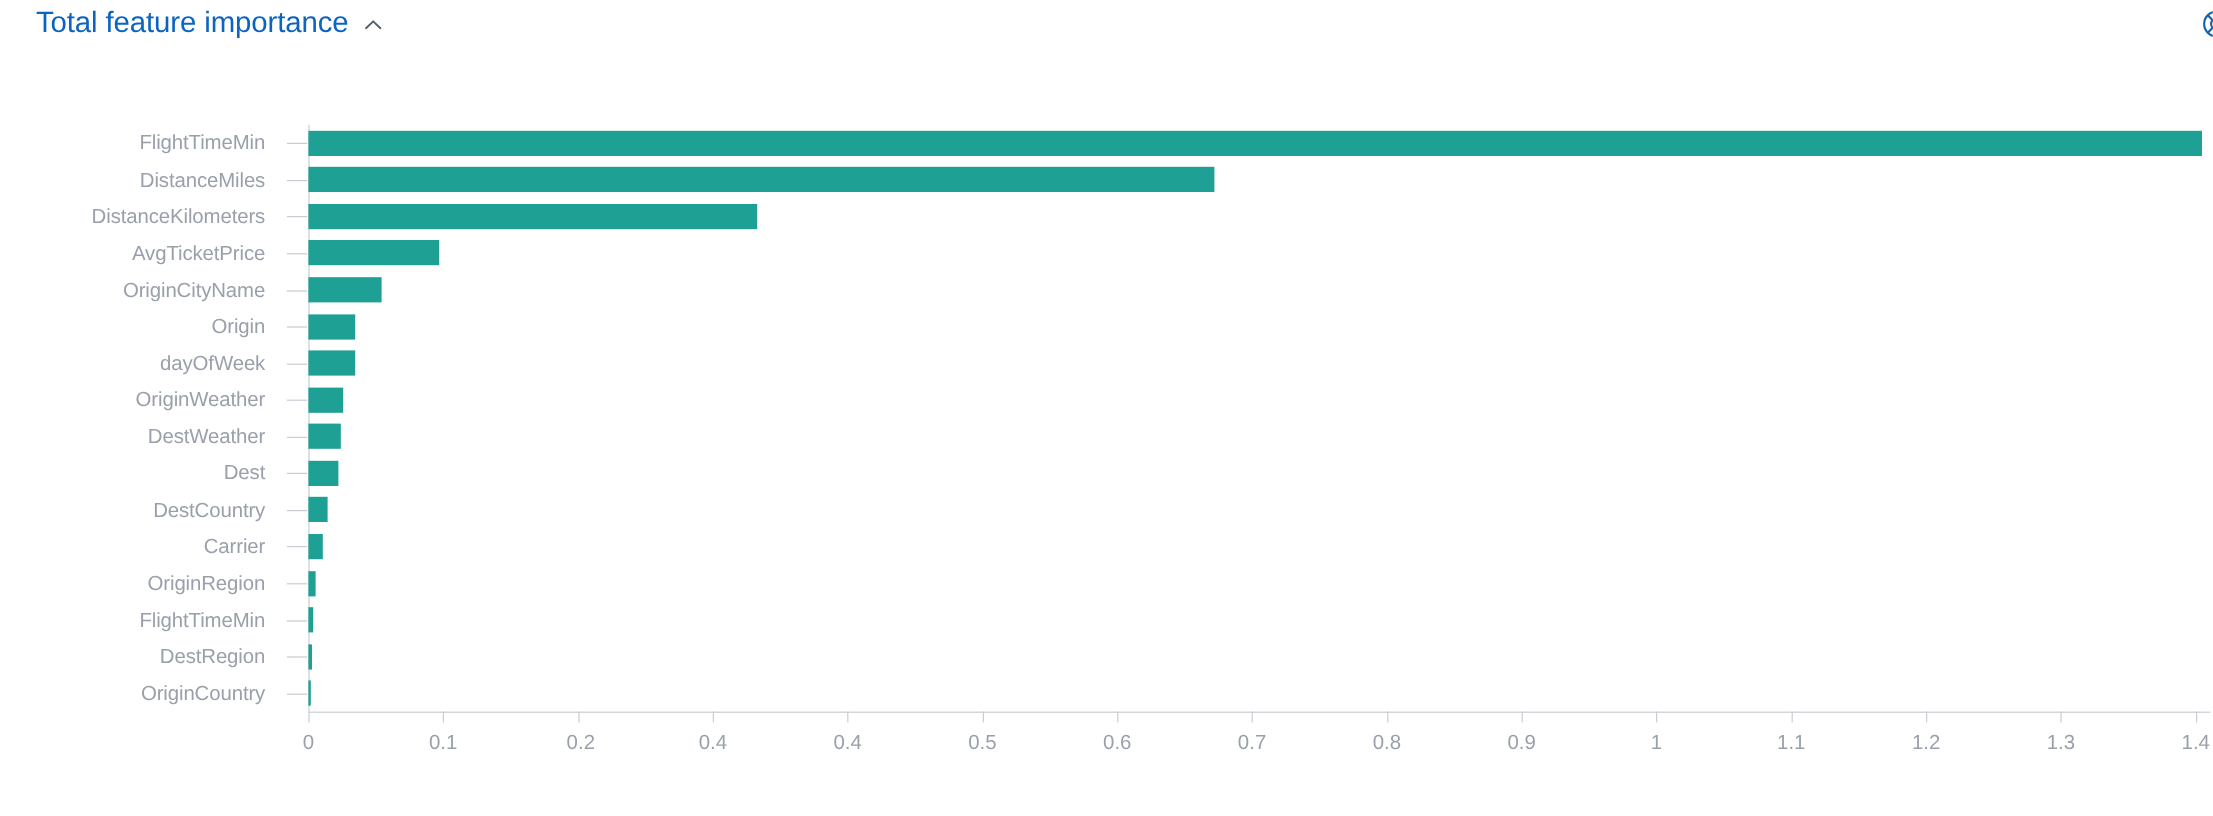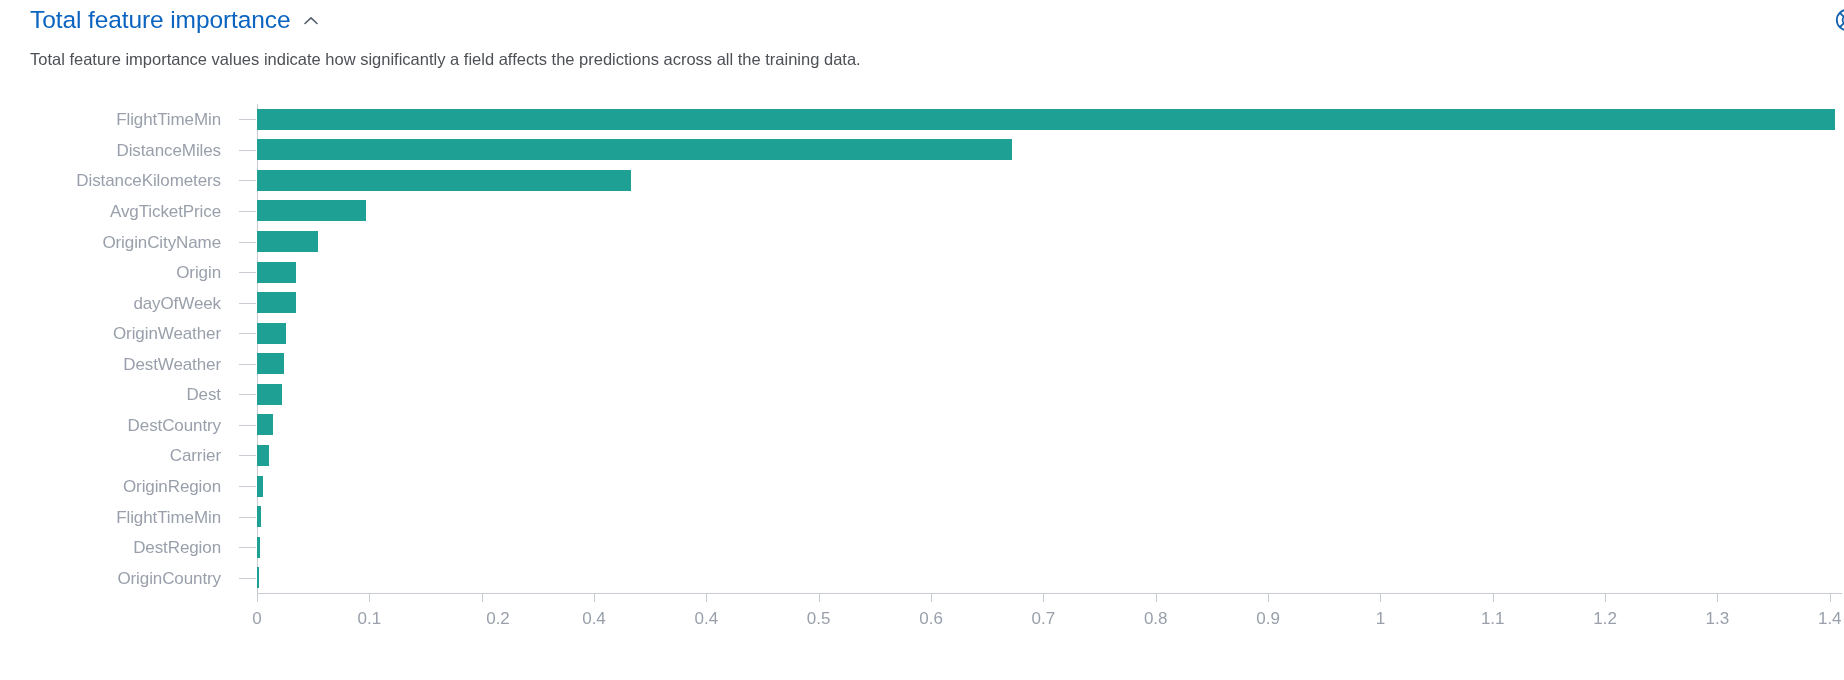--- a/index.html
+++ b/index.html
@@ -118,21 +118,20 @@
       <span class="ring-icon">
         <svg width="26" height="26" viewBox="0 0 26 26" fill="none" aria-hidden="true">
           <circle cx="13" cy="13" r="10.2" stroke="#1262ae" stroke-width="1.8"></circle>
           <circle cx="13" cy="13" r="4.4" stroke="#1262ae" stroke-width="1.8"></circle>
           <path d="M9.9 9.9 L6.0 6.0 M16.1 9.9 L20.0 6.0 M9.9 16.1 L6.0 20.0 M16.1 16.1 L20.0 20.0" stroke="#1262ae" stroke-width="1.8" stroke-linecap="round"></path>
         </svg>
       </span>
     </a>
   </div>
 
-  <div class="description">Total feature importance values indicate how significantly a field affects the predictions across all the training data.</div>
 
   <div class="chart-area">
     <div class="axis-y-line"></div>
     <div class="axis-x-line"></div>
 
     <div class="ylabels" id="ylabels">
         <div class="ylabel" style="top: 15.2812px;">FlightTimeMin</div>
         <div class="ytick" style="top: 15.2812px;"></div>
         <div class="ylabel" style="top: 45.8438px;">DistanceMiles</div>
         <div class="ytick" style="top: 45.8438px;"></div>
@@ -214,21 +213,21 @@
         <div class="row" style="top: 463.219px;">
           <div class="bar" style="width: 1.5px; background: rgb(30, 160, 148);"></div>
         </div>
       </div>
     <div class="xticks" id="xticks">
         <div class="xtick-mark" style="left: 233px;"></div>
         <div class="xtick-label" style="left: 233px;">0</div>
         <div class="xtick-mark" style="left: 345.34px;"></div>
         <div class="xtick-label" style="left: 345.34px;">0.1</div>
         <div class="xtick-mark" style="left: 457.681px;"></div>
-        <div class="xtick-label" style="left: 474px;">0.2</div>
+        <div class="xtick-label" style="left: 460px;">0.2</div>
         <div class="xtick-mark" style="left: 570.021px;"></div>
         <div class="xtick-label" style="left: 570.021px;">0.4</div>
         <div class="xtick-mark" style="left: 682.362px;"></div>
         <div class="xtick-label" style="left: 682.362px;">0.4</div>
         <div class="xtick-mark" style="left: 794.702px;"></div>
         <div class="xtick-label" style="left: 794.702px;">0.5</div>
         <div class="xtick-mark" style="left: 907.043px;"></div>
         <div class="xtick-label" style="left: 907.043px;">0.6</div>
         <div class="xtick-mark" style="left: 1019.38px;"></div>
         <div class="xtick-label" style="left: 1019.38px;">0.7</div>

